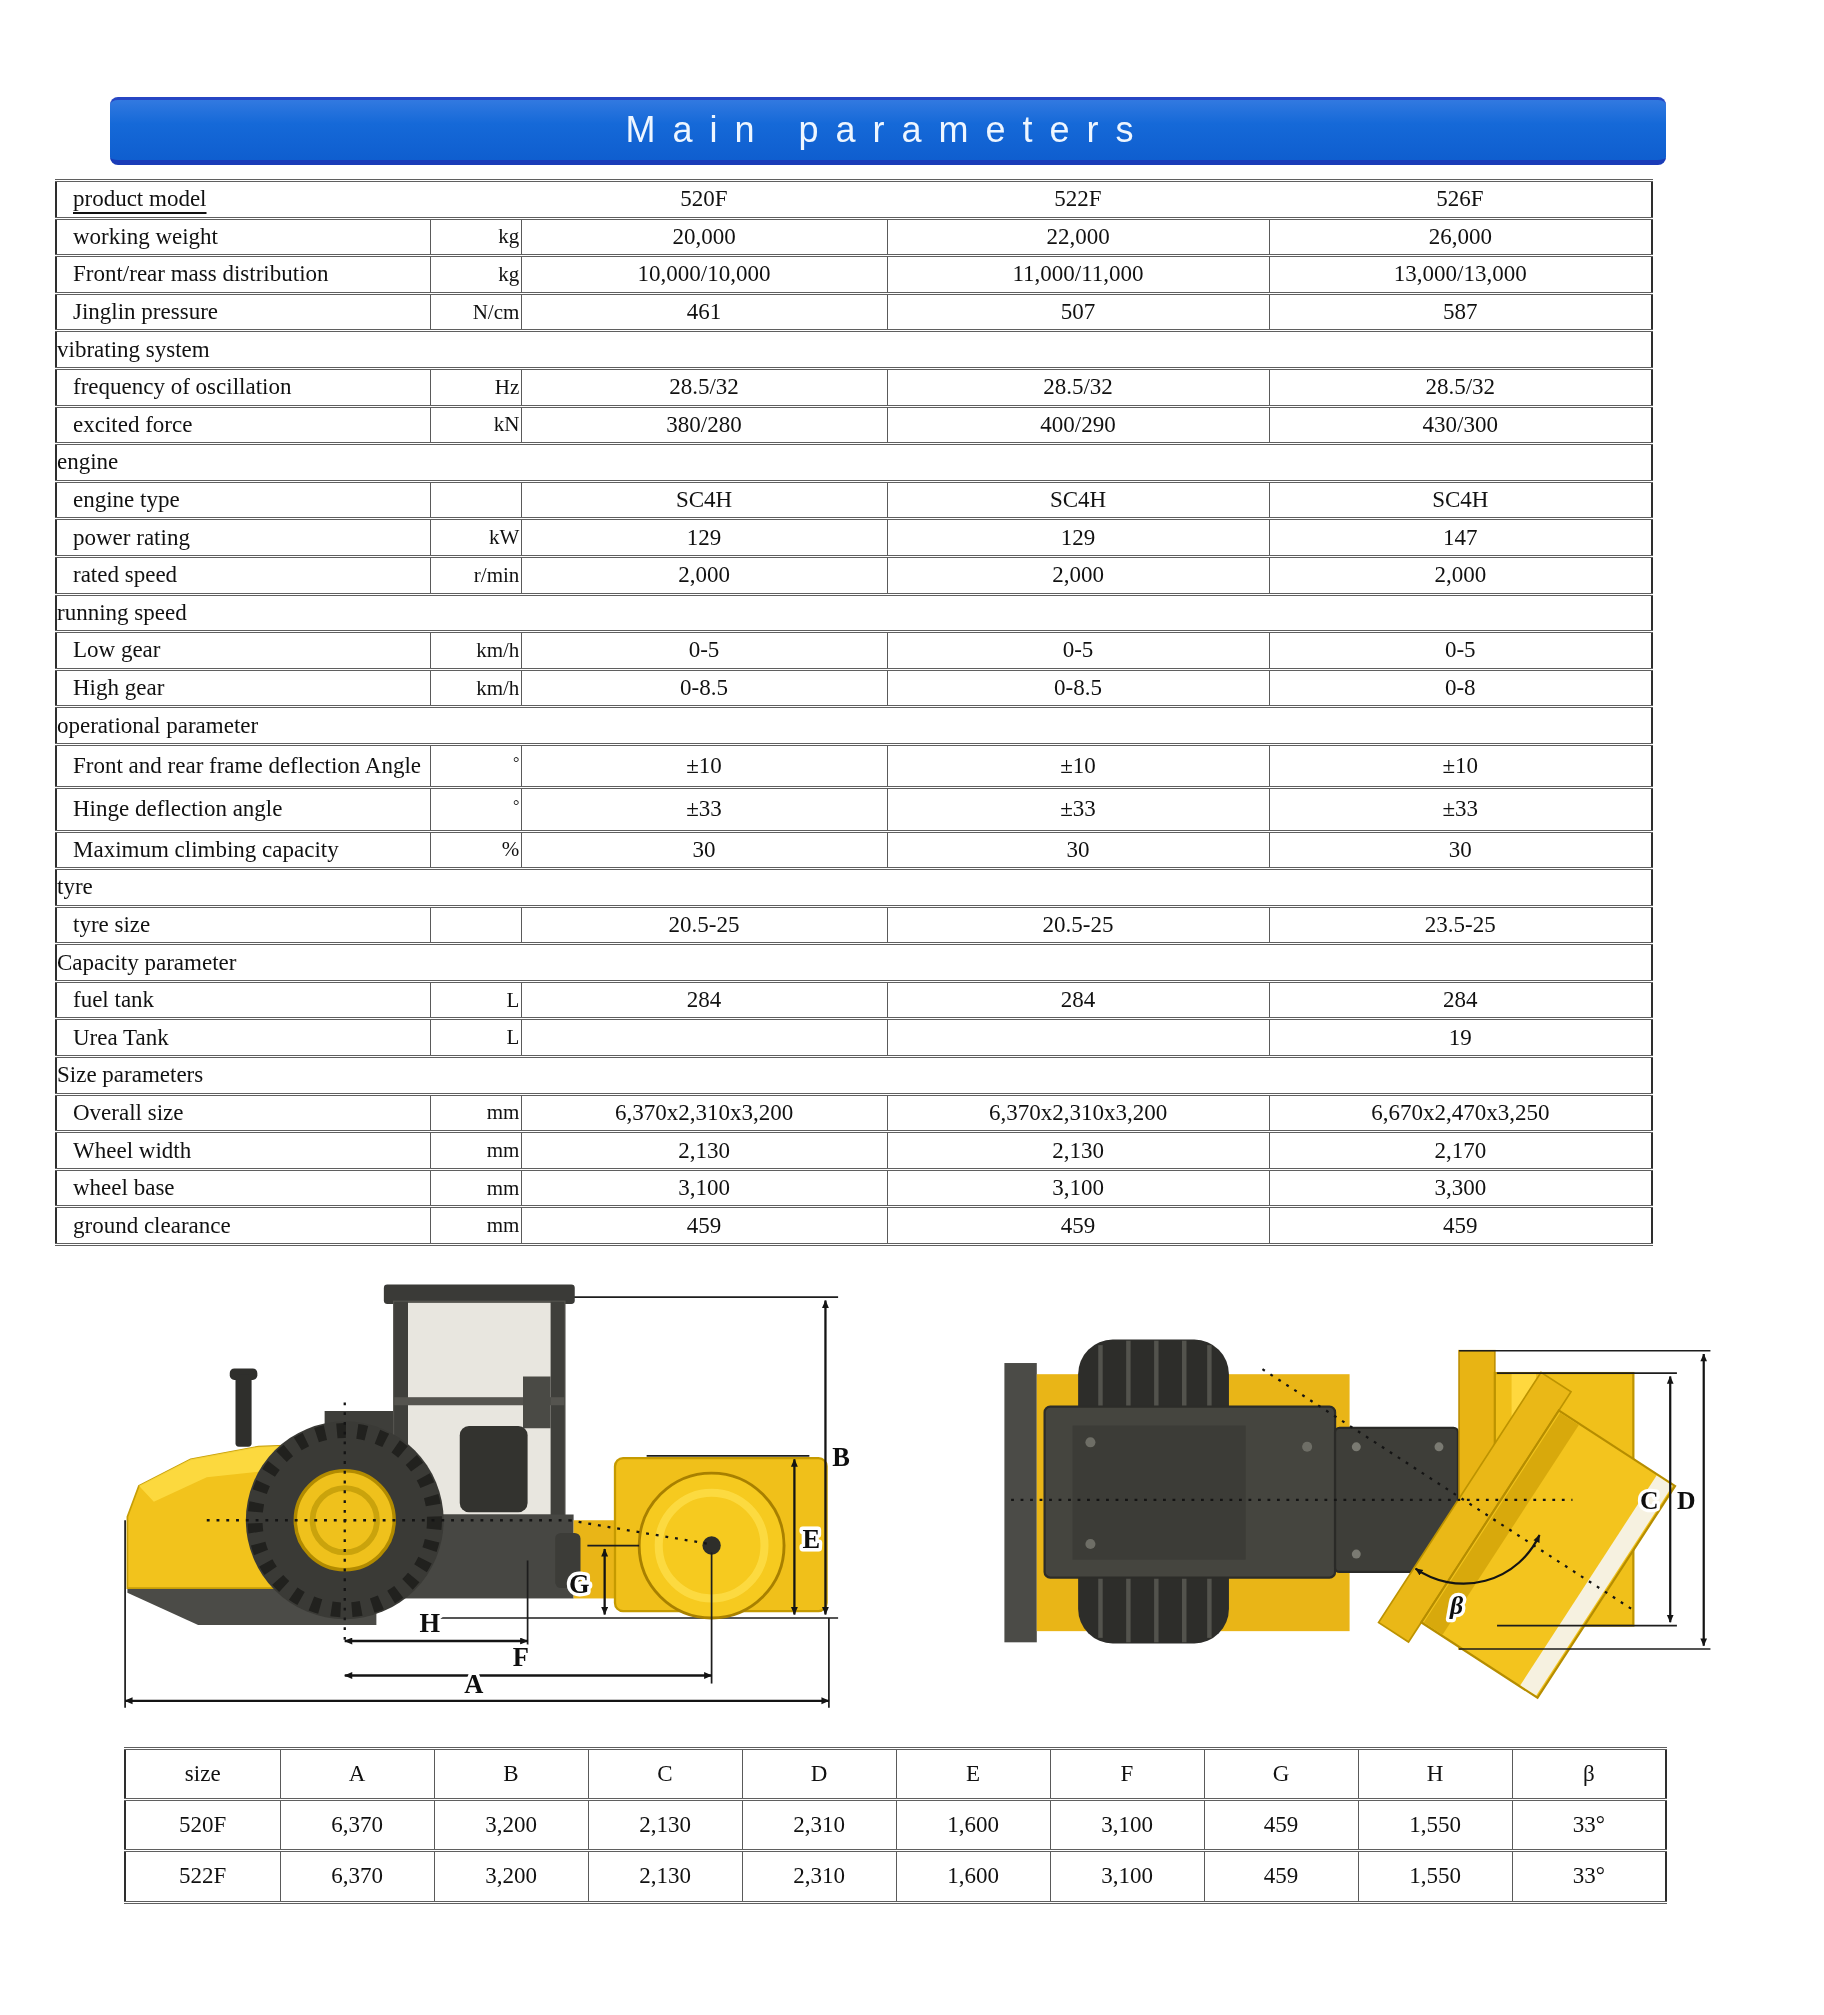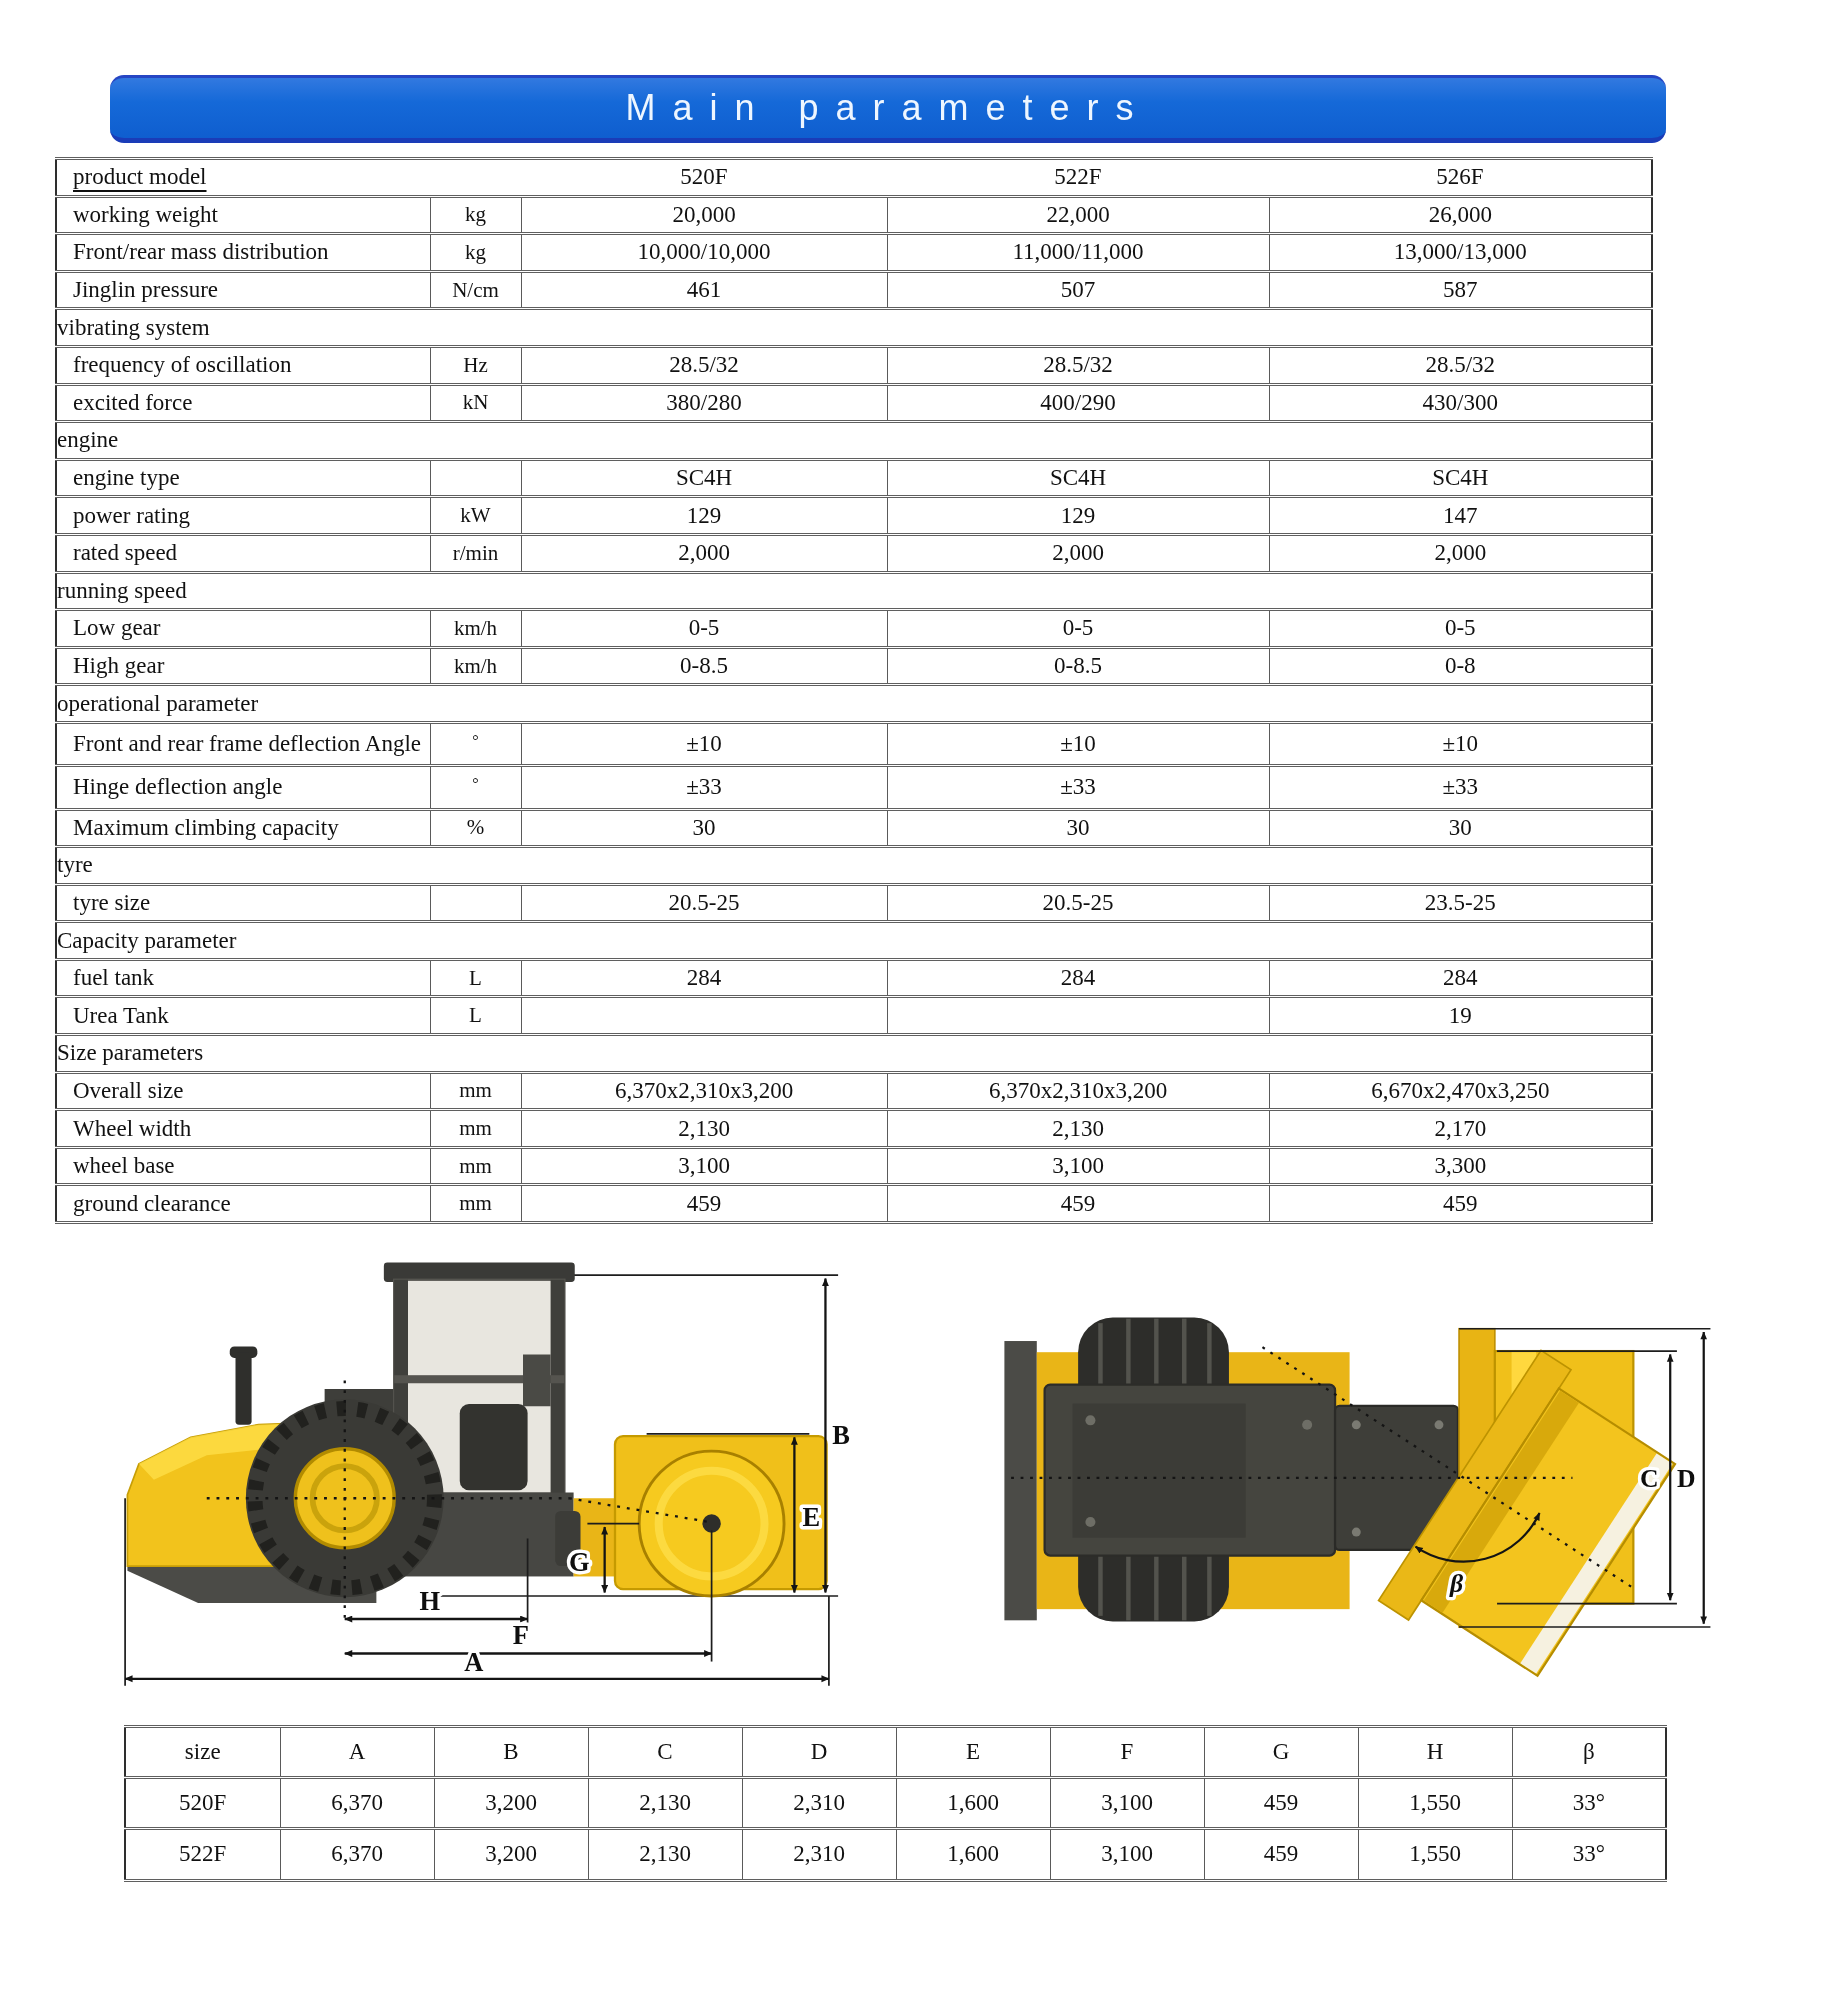--- a/index.html
+++ b/index.html
@@ -2,24 +2,24 @@
 <html style="font-size:9.2px"><head>
 <meta charset="utf-8">
 <style>
   html,body{margin:0;padding:0;}
   body{
     width:1825px;height:2015px;background:#ffffff;position:relative;
     font-family:"Liberation Serif", serif;color:#111;
   }
   
   .header-bar{
-    margin:75px 0 0 110px;width:1556px;height:60px;
+    margin:97px 0 0 110px;width:1556px;height:60px;
     background:linear-gradient(180deg,#3279e0 0%,#1569d8 40%,#0f5ecf 100%);
     border-top:3.5px solid #2646c4;border-bottom:5.8px solid #1a3cb8;
-    border-radius:14px;
+    border-radius:8px;
     text-align:center;
   }
   .header-bar span{
     font-family:"Liberation Sans", sans-serif;
     color:#eef6ff;font-size:36px;font-weight:400;letter-spacing:17px;
     line-height:60px;white-space:nowrap;
   }
   
   table{border-collapse:collapse;table-layout:fixed;}
   .spec-table{
@@ -27,21 +27,21 @@
     border:2.3px solid #2e2e2e;
     font-size:23px;
   }
   .spec-table td{
     border-left:1.7px solid #5a5a5a;border-right:1.7px solid #5a5a5a;
     border-top:3.5px double #5f5f5f;border-bottom:3.5px double #5f5f5f;
     height:30px;vertical-align:middle;padding:2.3px 5.8px;
     overflow:hidden;
   }
   .spec-table .c-name{text-align:left;padding-left:16px;margin-left:28px;}
-  .spec-table .c-unit{text-align:center;font-size:21px;padding:2.3px 1.2px;}
+  .spec-table .c-unit{text-align:right;font-size:21px;padding:2.3px 1.2px;}
   .spec-table .c-unit.deg{font-size:16px;vertical-align:top;padding-top:8px;}
   .spec-table .c-val{text-align:center;}
   .spec-table .c-section{text-align:left;padding-left:0;}
   .spec-table .c-prodmodel{text-decoration:underline;text-underline-offset:5.8px;}
   .spec-table tr[data-name="model-header-row"] td{border-left:none;border-right:none;}
   
   .diagrams{margin:26.5px 0 0 63px;display:flex;gap:81px;align-items:flex-start;}
   .dim{stroke:#141414;stroke-width:4;fill:none;}
   .ext{stroke:#1d1d1d;stroke-width:3;fill:none;}
   .dot{stroke:#141414;stroke-width:4;fill:none;stroke-dasharray:5 12;}

